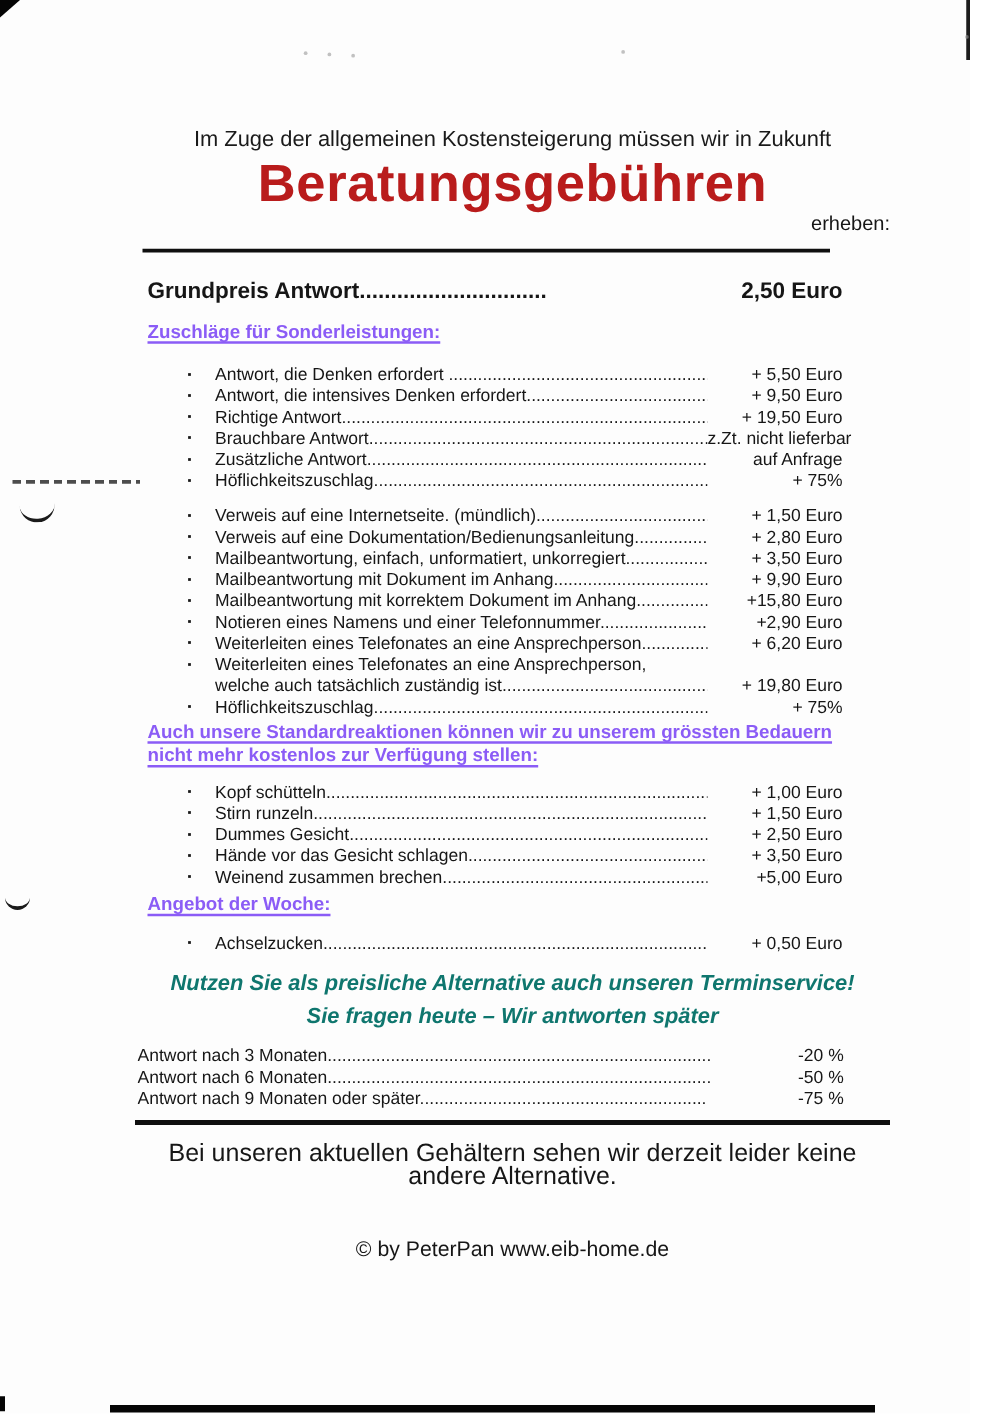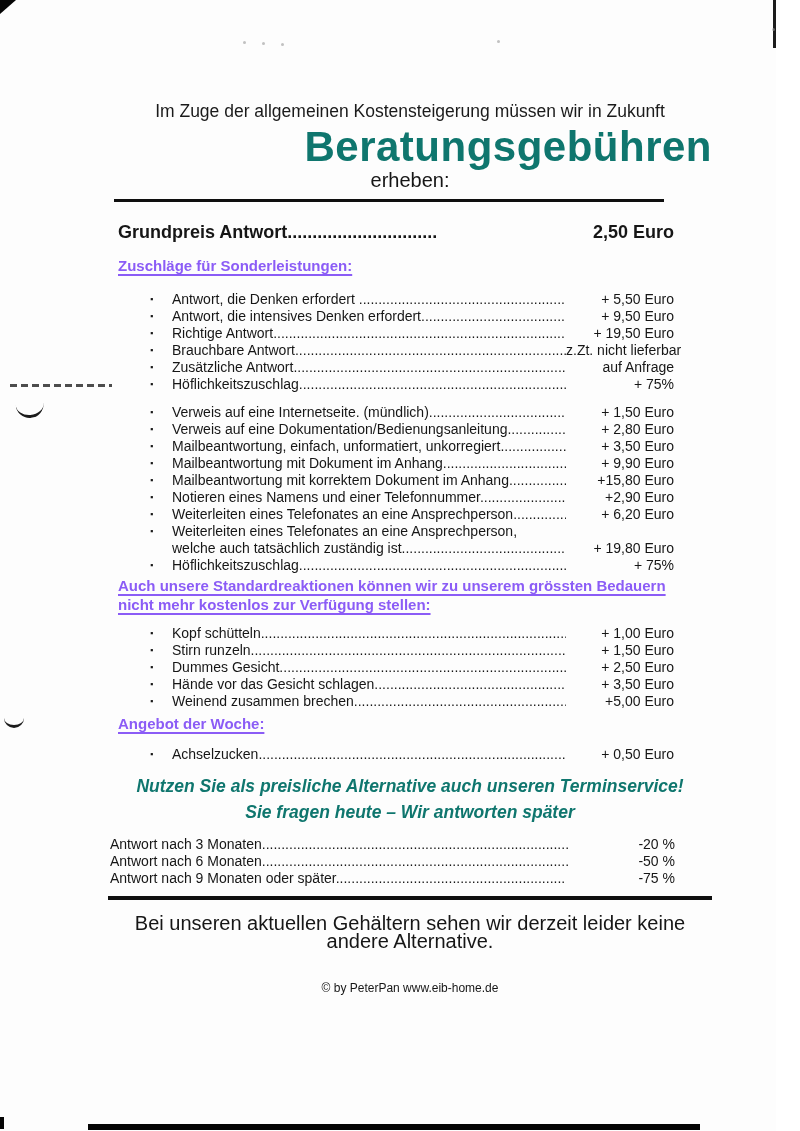--- a/index.html
+++ b/index.html
@@ -7,22 +7,22 @@
     position:relative;
     width:776px;height:1131px;
     background:#fdfdfd;
     font-family:"Liberation Sans", sans-serif;
     color:#161616;
     overflow:hidden;
   }
   .content{position:absolute;left:108px;top:0;width:604px;}
 
   .intro{margin-top:100px;text-align:center;font-size:17.5px;line-height:22px;color:#1a1a1a;}
-  .title{margin:2px 0 0 0;text-align:right;font-size:42px;line-height:46px;font-weight:bold;letter-spacing:.5px;color:#0f766e;}
-  .erheben{text-align:center;font-size:20px;line-height:20px;}
+  .title{margin:2px 0 0 0;text-align:center;font-size:42px;line-height:46px;font-weight:bold;letter-spacing:.5px;color:#b91c1c;}
+  .erheben{text-align:right;font-size:16px;line-height:20px;}
 
   .rule{background:#0f0f0f;}
   .rule-top{margin:9px 0 0 6px;width:550px;height:3px;}
   .rule-bottom{margin:9px 0 0 0;width:604px;height:4px;}
 
   .baseprice{display:flex;margin:19px 0 0 10px;width:556px;font-weight:bold;font-size:18px;line-height:22px;}
   .baseprice .bp-label{flex:1;white-space:nowrap;overflow:hidden;}
   .baseprice .bp-value{width:120px;text-align:right;white-space:nowrap;}
 
   h2{margin:0;font-size:15px;line-height:19px;font-weight:bold;color:#8b5cf6;
@@ -45,21 +45,21 @@
   .row .left{flex:1;white-space:nowrap;overflow:hidden;}
   .row .left div{white-space:nowrap;overflow:hidden;}
   .row .value{width:108px;flex:0 0 108px;text-align:right;white-space:nowrap;}
 
   .discounts{margin-top:11px;margin-left:2px;width:565px;font-size:14px;line-height:17px;}
   .discounts .row .value{width:90px;flex:0 0 90px;}
 
   .termin{margin-top:10px;text-align:center;font-size:17.5px;line-height:26px;font-weight:bold;font-style:italic;color:#0f766e;}
 
   .footnote{margin-top:14px;text-align:center;font-size:20px;line-height:18px;}
-  .copyright{margin-top:30px;text-align:center;font-size:12px;line-height:16px;}
+  .copyright{margin-top:42px;text-align:center;font-size:17px;line-height:16px;}
 
   
   .art{position:absolute;}
   .corner-tl{left:0;top:0;width:0;height:0;border-left:16px solid #050505;border-bottom:14px solid transparent;}
   .edge-tr{right:0;top:0;width:3px;height:48px;background:#1c1c1c;}
   .smudge-dash{left:10px;top:384px;width:102px;height:3px;
     background:repeating-linear-gradient(90deg,#2e2e2e 0 7px,transparent 7px 11px);opacity:.85;}
   .hook1{left:16px;top:401px;width:28px;height:14px;border-bottom:3px solid #1b1b1b;border-radius:0 0 14px 14px;transform:rotate(-4deg);}
   .hook2{left:4px;top:713px;width:20px;height:12px;border-bottom:3px solid #1b1b1b;border-radius:0 0 10px 10px;}
   .mark-bl{left:0;top:1117px;width:4px;height:12px;background:#050505;}

